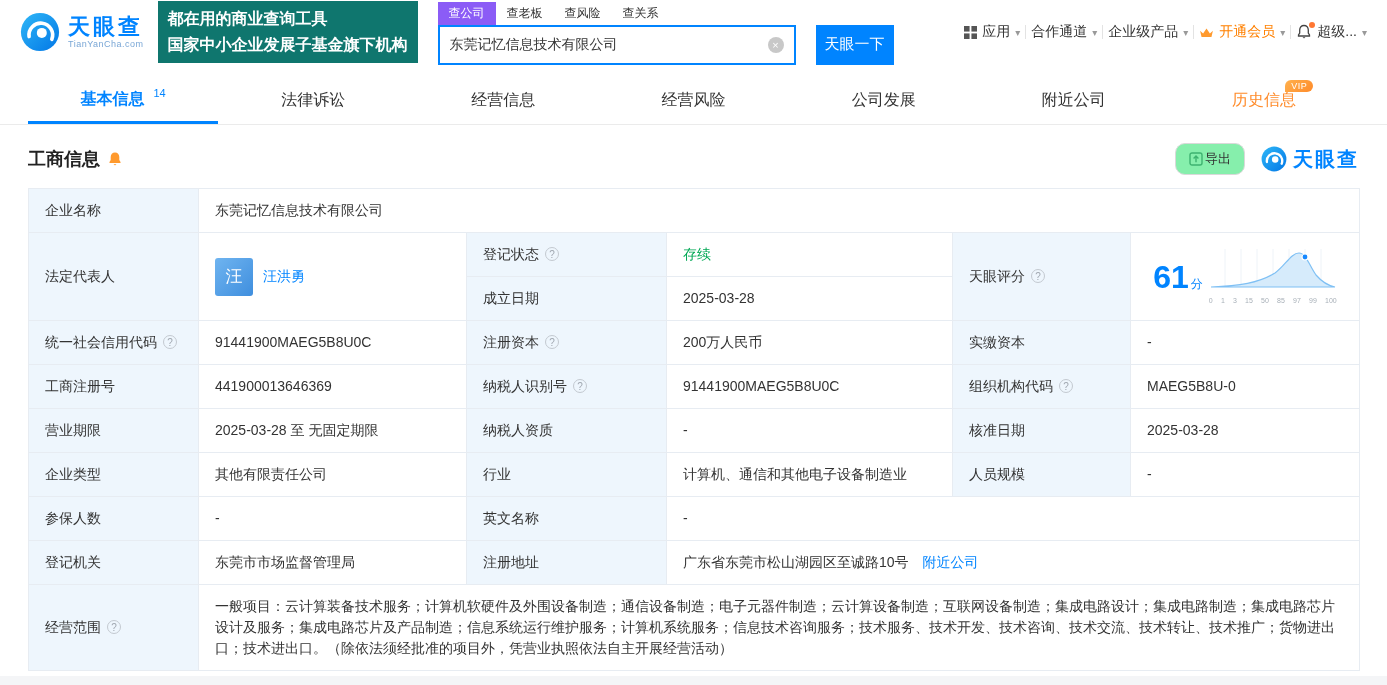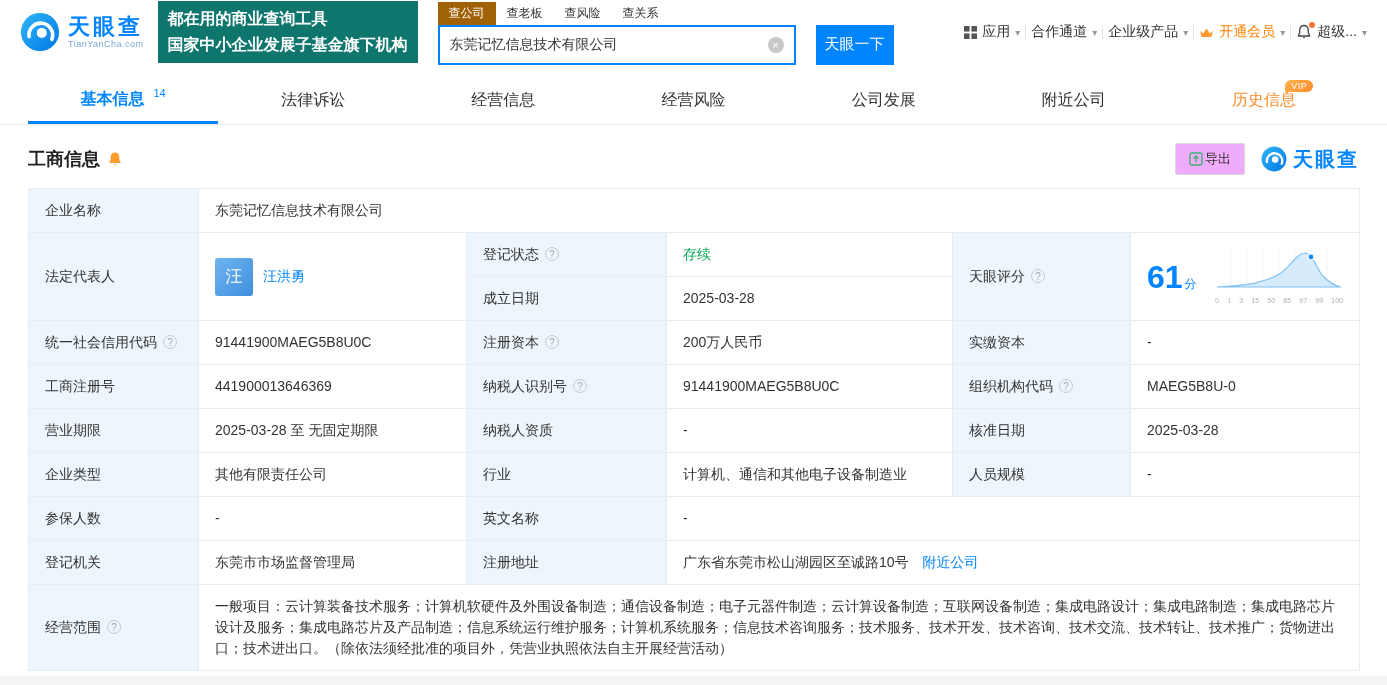--- a/index.html
+++ b/index.html
@@ -8,21 +8,21 @@
 
 
 .topbar{display:flex;align-items:center;height:64px;padding:0 20px;gap:14px}
 .logo-wrap{display:flex;align-items:center;gap:8px;cursor:pointer}
 .logo-text .brand{color:#0084ff;font-size:22px;font-weight:bold;letter-spacing:3px;line-height:1.1}
 .logo-text .brand-domain{color:#7aa7d6;font-size:9px;letter-spacing:.5px}
 .slogan{background:#0f766e;color:#fff;font-size:16px;font-weight:bold;padding:5px 10px;line-height:1.6;white-space:nowrap}
 .search-area{margin-left:6px}
 .search-tabs{display:flex;align-items:flex-end;gap:0;height:25px}
 .stab{font-size:12px;color:#333;padding:3px 11px;cursor:pointer}
-.stab.active{background:#a16207;color:#fff}
+.stab.active{background:#8b5cf6;color:#fff}
 .search-row{display:flex}
 .search-box{width:358px;height:40px;border:2px solid #0084ff;background:#fff;display:flex;align-items:center;padding:0 10px}
 .search-box input{flex:1;border:none;outline:none;font-size:14px;color:#333;background:transparent}
 .clear-btn{width:16px;height:16px;border-radius:50%;background:#c8c8c8;color:#fff;font-size:11px;line-height:16px;text-align:center;cursor:pointer;flex:0 0 auto}
 .search-btn{width:78px;height:40px;margin-left:20px;background:#0084ff;color:#fff;border:none;font-size:15px;cursor:pointer;font-family:inherit}
 .top-menu{margin-left:auto;display:flex;align-items:center;gap:5px;font-size:14px;color:#333;white-space:nowrap}
 .menu-item{display:flex;align-items:center;gap:5px;cursor:pointer}
 .menu-item.vip{color:#ff8000}
 .chev{color:#999;font-size:10px}
 .mdiv{width:1px;height:14px;background:#e3e3e3}
@@ -34,34 +34,34 @@
 .ptab{flex:1;display:flex;align-items:center;justify-content:center;font-size:16px;color:#333;cursor:pointer;position:relative}
 .ptab.active{color:#0084ff;font-weight:bold;border-bottom:3px solid #0084ff}
 .ptab .cnt{font-size:11px;color:#0084ff;margin-left:9px;transform:translateY(-6px);font-weight:normal}
 .ptab.orange{color:#ff8b2a}
 .vip-badge{position:absolute;top:3px;right:24%;background:linear-gradient(135deg,#ffb14d,#ff8b2a);color:#fff;font-size:9px;font-weight:normal;padding:1px 6px;border-radius:7px 7px 7px 0;letter-spacing:.5px}
 
 
 .sec-head{display:flex;align-items:center;padding:18px 28px 13px}
 .sec-title{font-size:18px;font-weight:bold;color:#222;display:flex;align-items:center;gap:7px}
 .sec-right{margin-left:auto;display:flex;align-items:center;gap:16px}
-.export-btn{display:flex;align-items:center;gap:2px;border:1px solid #d9d9d9;background:#f0abfc;border-radius:2px;padding:6px 13px;font-size:13px;color:#333;cursor:pointer;font-family:inherit}
+.export-btn{display:flex;align-items:center;gap:2px;border:1px solid #d9d9d9;background:#86efac;border-radius:10px;padding:6px 13px;font-size:13px;color:#333;cursor:pointer;font-family:inherit}
 .wm-logo{display:flex;align-items:center;gap:6px}
 .wm-logo .t{color:#0084ff;font-size:20px;font-weight:bold;letter-spacing:2px}
 
 
 .info-table{width:1331px;margin:0 28px;border-collapse:collapse;table-layout:fixed;font-size:14px}
 .info-table td{border:1px solid #e7ecf2;padding:11px 16px;line-height:1.5;vertical-align:middle;word-break:break-all;color:#333}
 .info-table td.lbl{background:#eef6fd}
 .info-i{display:inline-block;width:14px;height:14px;border:1px solid #c3c9d0;border-radius:50%;color:#a0a7b0;font-size:10px;line-height:13px;text-align:center;margin-left:6px;vertical-align:1px;cursor:pointer}
 .green{color:#00a854}
 .link{color:#0084ff;text-decoration:none;cursor:pointer}
 .rep{display:flex;align-items:center;gap:10px}
 .avatar{width:38px;height:38px;border-radius:3px;background:linear-gradient(135deg,#6fb4f0,#3f8ede);color:#fff;font-size:17px;display:flex;align-items:center;justify-content:center;cursor:pointer;flex:0 0 auto}
-.score-wrap{display:flex;align-items:center;justify-content:space-between;gap:6px}
+.score-wrap{display:flex;align-items:center;justify-content:center;gap:6px}
 .score-num{color:#0084ff;white-space:nowrap}
 .score-num .big{font-size:32px;font-weight:bold}
 .score-num .unit{font-size:12px;margin-left:2px}
 .score-chart{width:128px}
 .axis{display:flex;justify-content:space-between;font-size:7px;color:#a8b0b8;margin-top:1px}
 .scope-val{line-height:1.9;padding:12px 16px}
 .addr-link{margin-left:10px}
 .bottom-strip{position:absolute;left:0;right:0;bottom:0;height:9px;background:#f4f5f7}
 </style>
 </head>

